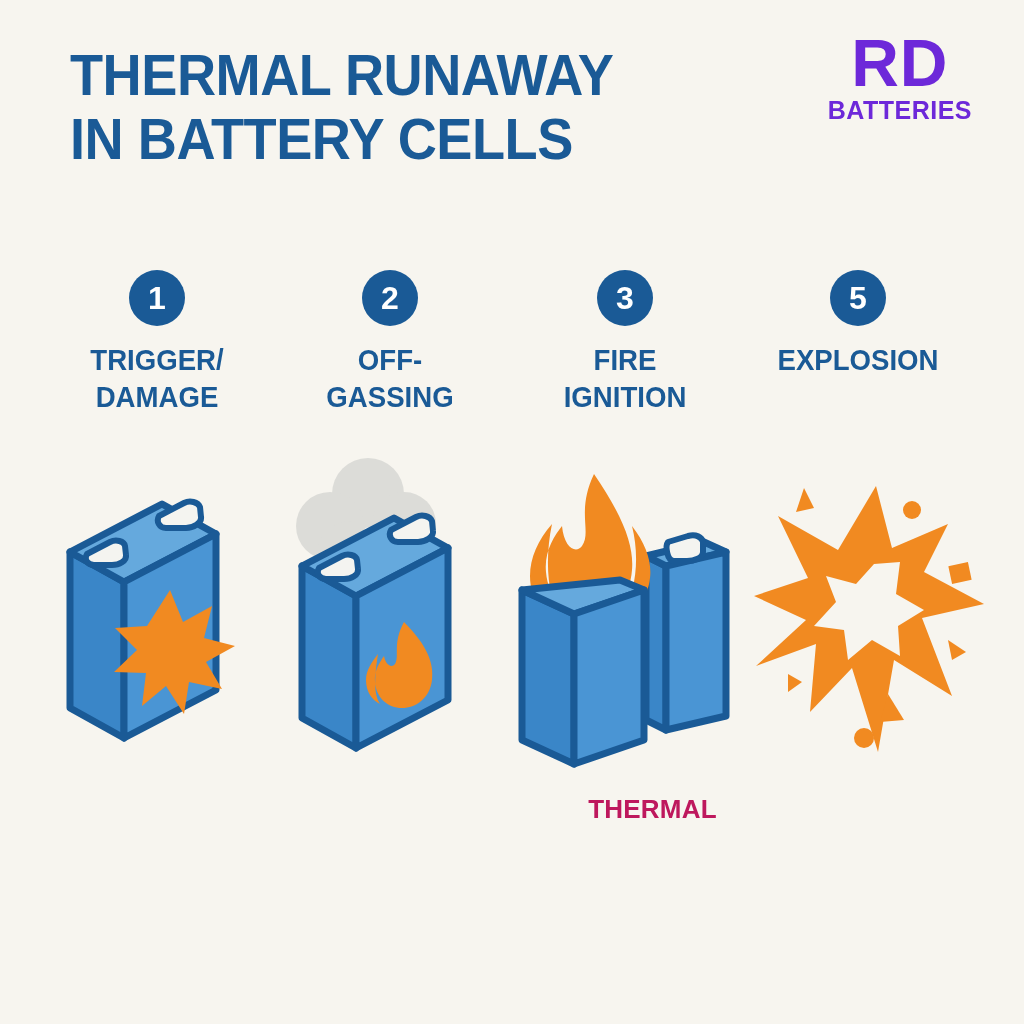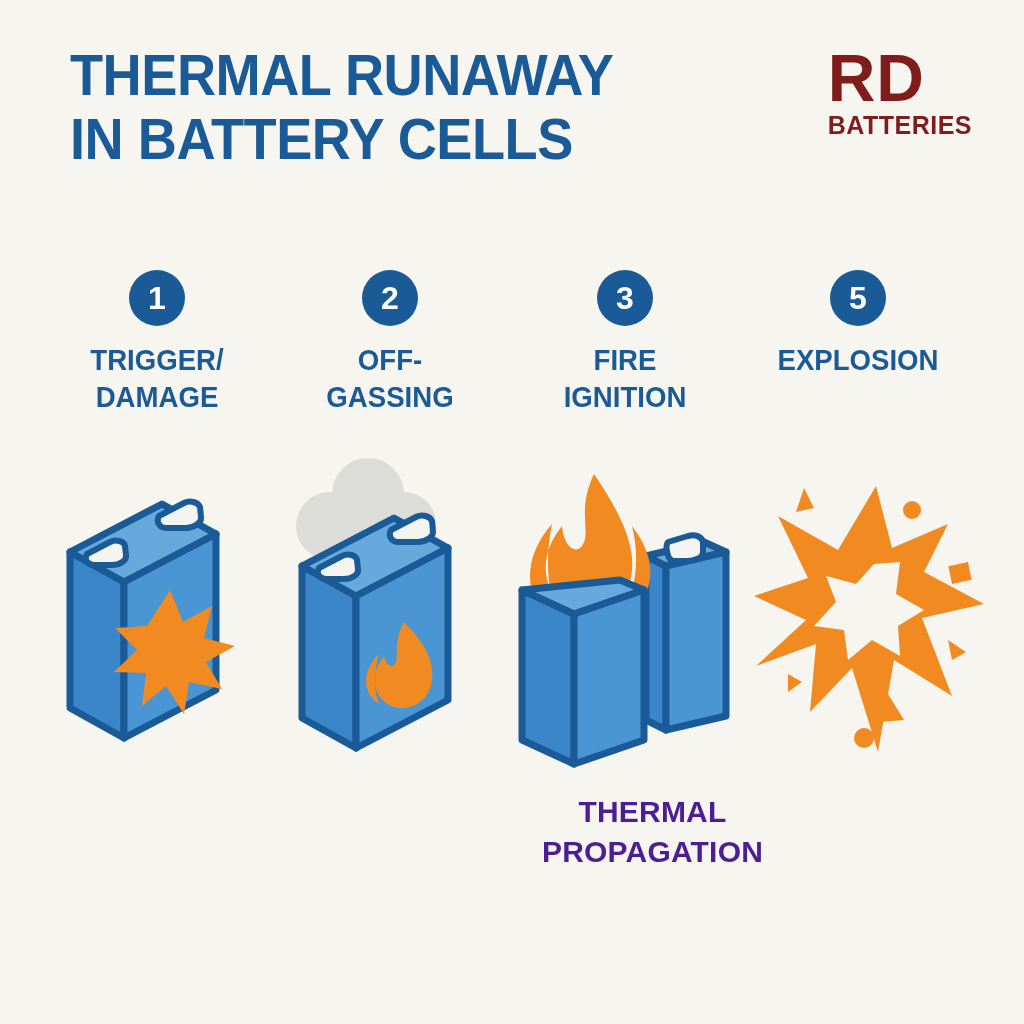--- a/index.html
+++ b/index.html
@@ -31,23 +31,23 @@
     letter-spacing: -0.5px;
     text-transform: uppercase;
     transform: scaleX(0.95);
     transform-origin: left top;
   }
   #title .tline { display: block; white-space: nowrap; }
 
   #logo {
     position: absolute;
     right: 52px;
-    top: 47px;
-    text-align: left;
-    color: #7f1d1d;
+    top: 32px;
+    text-align: center;
+    color: #6d28d9;
   }
   #logo .logo-mark {
     font-size: 66px;
     font-weight: bold;
     line-height: 0.95;
     letter-spacing: 1px;
   }
   #logo .logo-sub {
     font-size: 25px;
     font-weight: bold;
@@ -99,22 +99,22 @@
   #art-3 { left: 508px; top: 458px; }
   #art-4 { left: 752px; top: 468px; }
 
   
   #caption {
     position: absolute;
     left: 470px;
     top: 792px;
     width: 365px;
     text-align: center;
-    color: #4c1d95;
-    font-size: 30px;
+    color: #be185d;
+    font-size: 26px;
     font-weight: bold;
     line-height: 1.33;
     letter-spacing: 0.2px;
     text-transform: uppercase;
   }
   #caption .cline { display: block; white-space: nowrap; }
 </style>
 </head>
 <body>
 
@@ -245,16 +245,15 @@
         <path d="M196 172 L214 184 L200 192 Z"></path>
         <path d="M36 206 L50 214 L36 224 Z"></path>
         <path d="M136 226 L152 252 L128 254 Z"></path>
         <circle cx="112" cy="270" r="10"></circle>
       </g>
     </svg>
   </div>
 
   <div id="caption">
     <span class="cline">Thermal</span>
-    <span class="cline">Propagation</span>
   </div>
 
 </div>
 
 </body></html>

